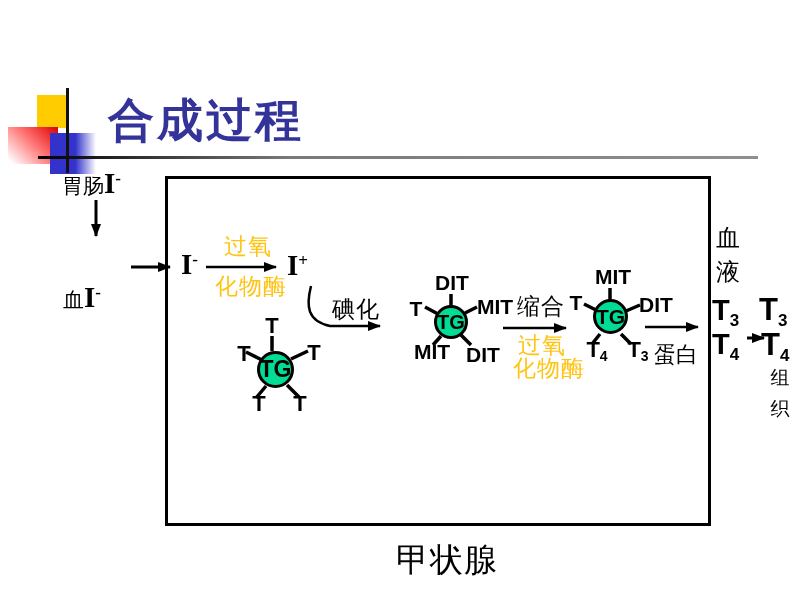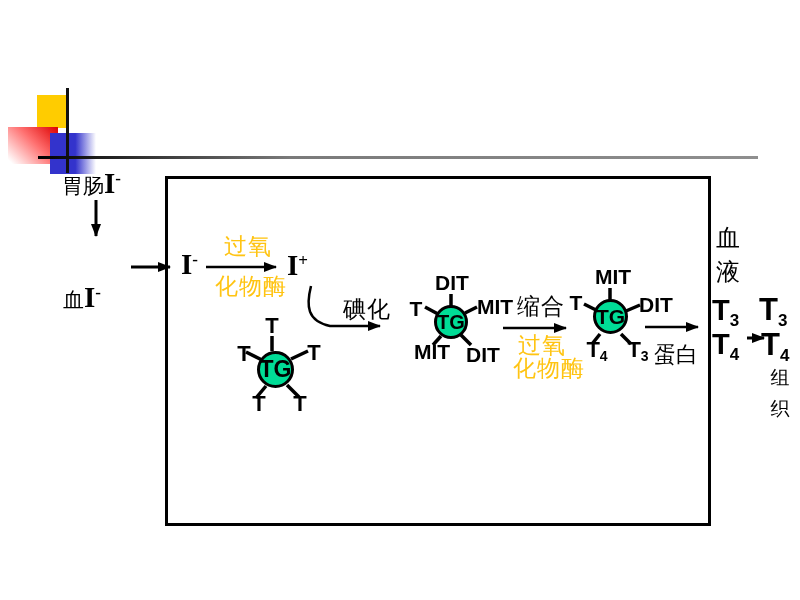--- a/index.html
+++ b/index.html
@@ -58,20 +58,21 @@
 <body>
 
 <div class="slide">
 
   <div class="abs deco-yellow"></div>
   <div class="abs deco-red"></div>
   <div class="abs deco-blue"></div>
   <div class="abs deco-vline"></div>
   <div class="abs title-rule"></div>
 
+  <div class="abs page-title" style="color:#333399;">合成过程</div>
 
   <div class="abs main-box"></div>
 
   <svg class="overlay" width="800" height="600" viewBox="0 0 800 600">
     <defs>
       <marker id="ah" markerUnits="userSpaceOnUse" markerWidth="14" markerHeight="12" refX="12" refY="5" orient="auto">
         <path d="M0,0 L13,5 L0,10 Z" fill="#000"></path>
       </marker>
     </defs>
     <line x1="96" y1="200" x2="96" y2="236" stroke-width="3" marker-end="url(#ah)"></line>
@@ -113,21 +114,21 @@
   </div>
 
   <div class="abs" style="left:181px;top:248px;">
     <span class="ion">I</span><span class="charge">-</span>
   </div>
   <div class="abs ctr enz" style="left:248px;top:231px;">过氧</div>
   <div class="abs ctr enz" style="left:251px;top:271px;">化物酶</div>
   <div class="abs" style="left:287px;top:249px;">
     <span class="ion">I</span><span class="charge">+</span>
   </div>
-  <div class="abs step" style="left:343px;top:294px;">碘化</div>
+  <div class="abs step" style="left:332px;top:294px;">碘化</div>
 
   <div class="tg" style="left:257px;top:351px;width:37px;height:37px;font-size:23px;">TG</div>
   <div class="sp" style="left:272px;top:313px;font-size:22px;">T</div>
   <div class="sp" style="left:244px;top:341px;font-size:22px;">T</div>
   <div class="sp" style="left:314px;top:340px;font-size:22px;">T</div>
   <div class="sp" style="left:259px;top:391px;font-size:22px;">T</div>
   <div class="sp" style="left:300px;top:391px;font-size:22px;">T</div>
 
   <div class="tg" style="left:434px;top:305px;width:34px;height:34px;font-size:20px;">TG</div>
   <div class="sp" style="left:452px;top:271px;">DIT</div>
@@ -161,15 +162,16 @@
     <span>T</span><span class="subn">4</span>
   </div>
   <div class="thor thor-big" style="left:759px;top:292px;">
     <span>T</span><span class="subn">3</span>
   </div>
   <div class="thor thor-big" style="left:761px;top:327px;">
     <span>T</span><span class="subn">4</span>
   </div>
   <div class="vtext vtext-tissue" style="left:765px;top:362px;">组织</div>
 
+  <div class="abs thyroid">甲状腺</div>
 
 
 </div>
 
 </body></html>

